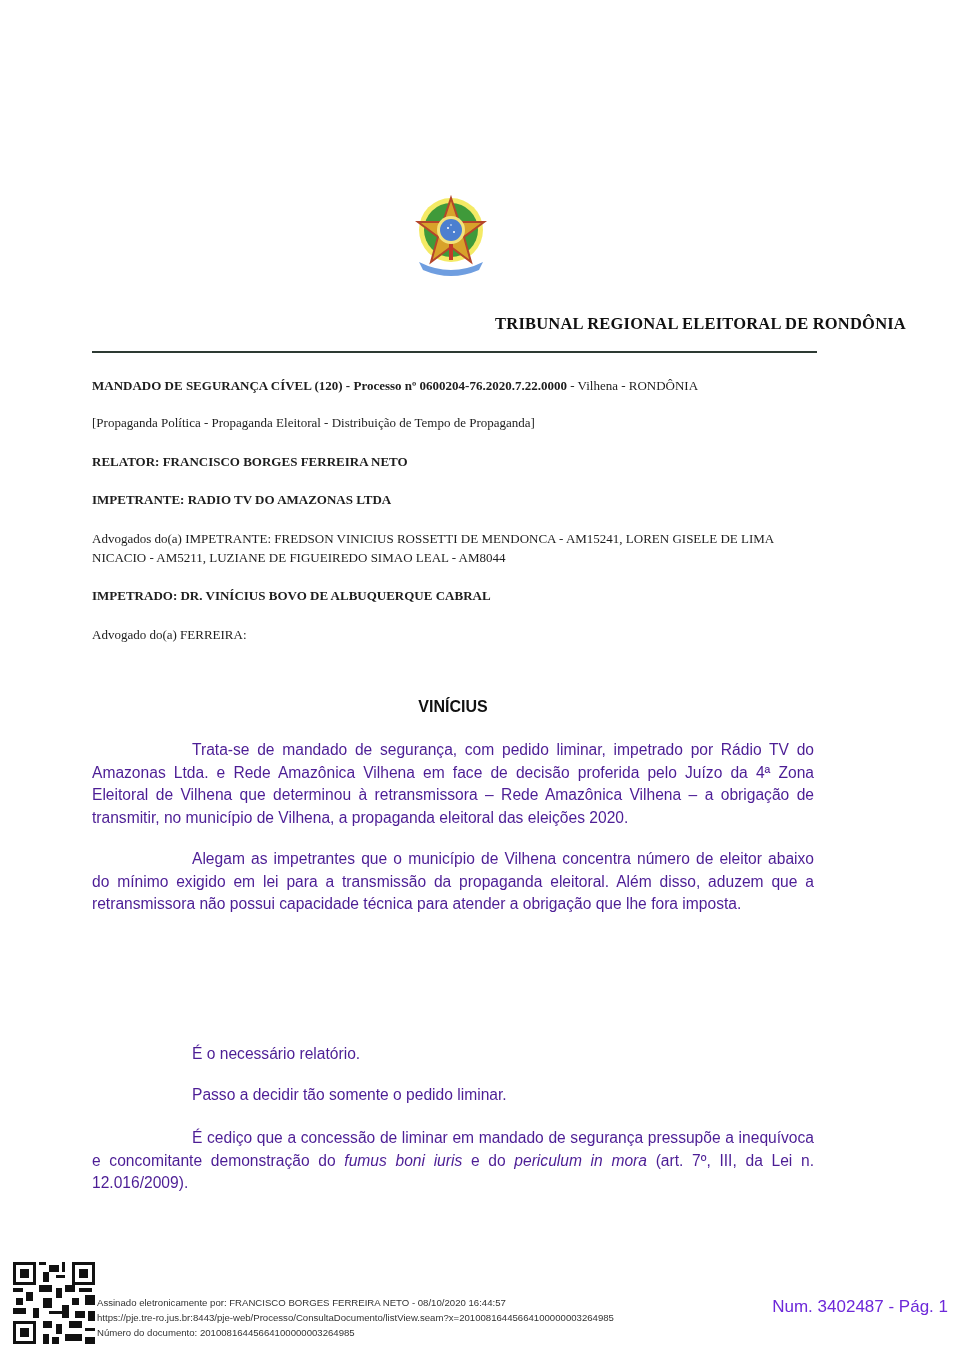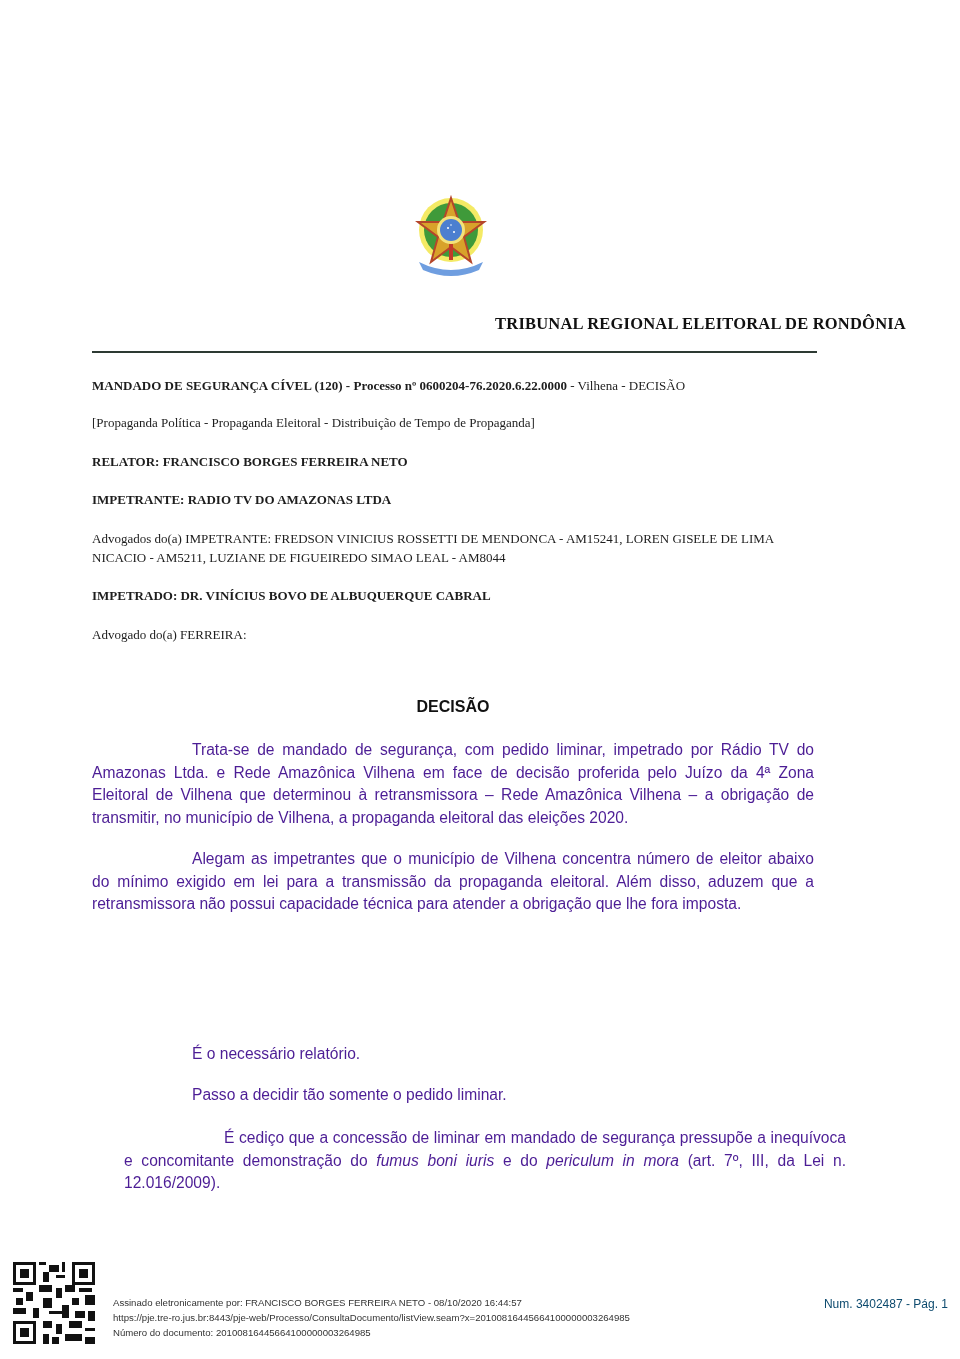--- a/index.html
+++ b/index.html
@@ -29,24 +29,24 @@
       font-family: "Liberation Sans", sans-serif; font-size: 15.6px; line-height: 22.5px; color: #4c1d95;
       text-align: justify; text-indent: 100px;
     }
     .para.short { text-indent: 0; left: 192px; width: 620px; text-align: left; }
     .para i { font-style: italic; }
     .qr { position: absolute; left: 13px; top: 1262px; width: 82px; height: 82px; }
     .footer-lines {
       position: absolute; left: 97px; top: 1295px;
       font-family: "Liberation Sans", sans-serif; font-size: 9.6px; line-height: 15px; color: #333;
     }
-    .footer-lines div { white-space: nowrap; margin-left: 16px; }
+    .footer-lines div { white-space: nowrap; }
     .page-num {
       position: absolute; right: 12px; top: 1297px;
-      font-family: "Liberation Sans", sans-serif; font-size: 12px; color: #0c4a6e;
+      font-family: "Liberation Sans", sans-serif; font-size: 17px; color: #6d28d9;
     }
   </style>
 </head>
 <body>
 
 <div class="page">
 
   <svg class="emblem" viewBox="0 0 76 86">
     <circle cx="38" cy="38" r="32" fill="#f2e64a" opacity="0.85"></circle>
     <circle cx="38" cy="38" r="27" fill="#3f9a3a"></circle>
@@ -56,35 +56,35 @@
     <circle cx="35" cy="36" r="1" fill="#fff"></circle>
       <circle cx="41" cy="40" r="1" fill="#fff"></circle>
       <circle cx="38" cy="33" r="0.8" fill="#fff"></circle>
     <path d="M6 70 Q38 86 70 70 L66 78 Q38 90 10 78 Z" fill="#6f9ee0"></path>
     <rect x="36" y="52" width="4" height="16" fill="#c23a2a"></rect>
   </svg>
 
   <div class="court-title">TRIBUNAL REGIONAL ELEITORAL DE RONDÔNIA</div>
   <div class="rule"></div>
 
-  <div class="meta" style="top:376px;"><b>MANDADO DE SEGURANÇA CÍVEL (120) - Processo nº 0600204-76.2020.6.22.0000</b><span> - Vilhena - DECISÃO</span></div>
+  <div class="meta" style="top:376px;"><b>MANDADO DE SEGURANÇA CÍVEL (120) - Processo nº 0600204-76.2020.7.22.0000</b><span> - Vilhena - RONDÔNIA</span></div>
   <div class="meta" style="top:452px;font-weight:bold;">RELATOR: FRANCISCO BORGES FERREIRA NETO</div>
   <div class="meta" style="top:413px;">[Propaganda Política - Propaganda Eleitoral - Distribuição de Tempo de Propaganda]</div>
   <div class="meta" style="top:490px;font-weight:bold;">IMPETRANTE: RADIO TV DO AMAZONAS LTDA</div>
   <div class="meta" style="top:529px;">Advogados do(a) IMPETRANTE: FREDSON VINICIUS ROSSETTI DE MENDONCA - AM15241, LOREN GISELE DE LIMA NICACIO - AM5211, LUZIANE DE FIGUEIREDO SIMAO LEAL - AM8044</div>
   <div class="meta" style="top:586px;font-weight:bold;">IMPETRADO: DR. VINÍCIUS BOVO DE ALBUQUERQUE CABRAL</div>
   <div class="meta" style="top:625px;">Advogado do(a) FERREIRA:</div>
 
-  <div class="decisao-title">DECISÃO</div>
+  <div class="decisao-title">VINÍCIUS</div>
 
   <div class="para" style="top:739px;">Trata-se de mandado de segurança, com pedido liminar, impetrado por Rádio TV do Amazonas Ltda. e Rede Amazônica Vilhena em face de decisão proferida pelo Juízo da 4ª Zona Eleitoral de Vilhena que determinou à retransmissora – Rede Amazônica Vilhena – a obrigação de transmitir, no município de Vilhena, a propaganda eleitoral das eleições 2020.</div>
   <div class="para" style="top:848px;">Alegam as impetrantes que o município de Vilhena concentra número de eleitor abaixo do mínimo exigido em lei para a transmissão da propaganda eleitoral. Além disso, aduzem que a retransmissora não possui capacidade técnica para atender a obrigação que lhe fora imposta.</div>
   <div class="para short" style="top:1084px;">Passo a decidir tão somente o pedido liminar.</div>
   <div class="para short" style="top:1043px;">É o necessário relatório.</div>
-  <div class="para" style="top:1127px;margin-left:32px;"><span>É cediço que a concessão de liminar em mandado de segurança pressupõe a inequívoca e concomitante demonstração do </span><i>fumus boni iuris</i><span> e do </span><i>periculum in mora</i><span> (art. 7º, III, da Lei n. 12.016/2009).</span></div>
+  <div class="para" style="top:1127px;"><span>É cediço que a concessão de liminar em mandado de segurança pressupõe a inequívoca e concomitante demonstração do </span><i>fumus boni iuris</i><span> e do </span><i>periculum in mora</i><span> (art. 7º, III, da Lei n. 12.016/2009).</span></div>
 
   <svg class="qr" viewBox="0 0 25 25" shape-rendering="crispEdges">
     <rect width="25" height="25" fill="#fff"></rect>
     <g fill="#111">
       <rect x="0" y="0" width="7" height="7"></rect>
         <rect x="1" y="1" width="5" height="5" fill="#fff"></rect>
         <rect x="2" y="2" width="3" height="3"></rect>
       <rect x="18" y="0" width="7" height="7"></rect>
         <rect x="19" y="1" width="5" height="5" fill="#fff"></rect>
         <rect x="20" y="2" width="3" height="3"></rect>

